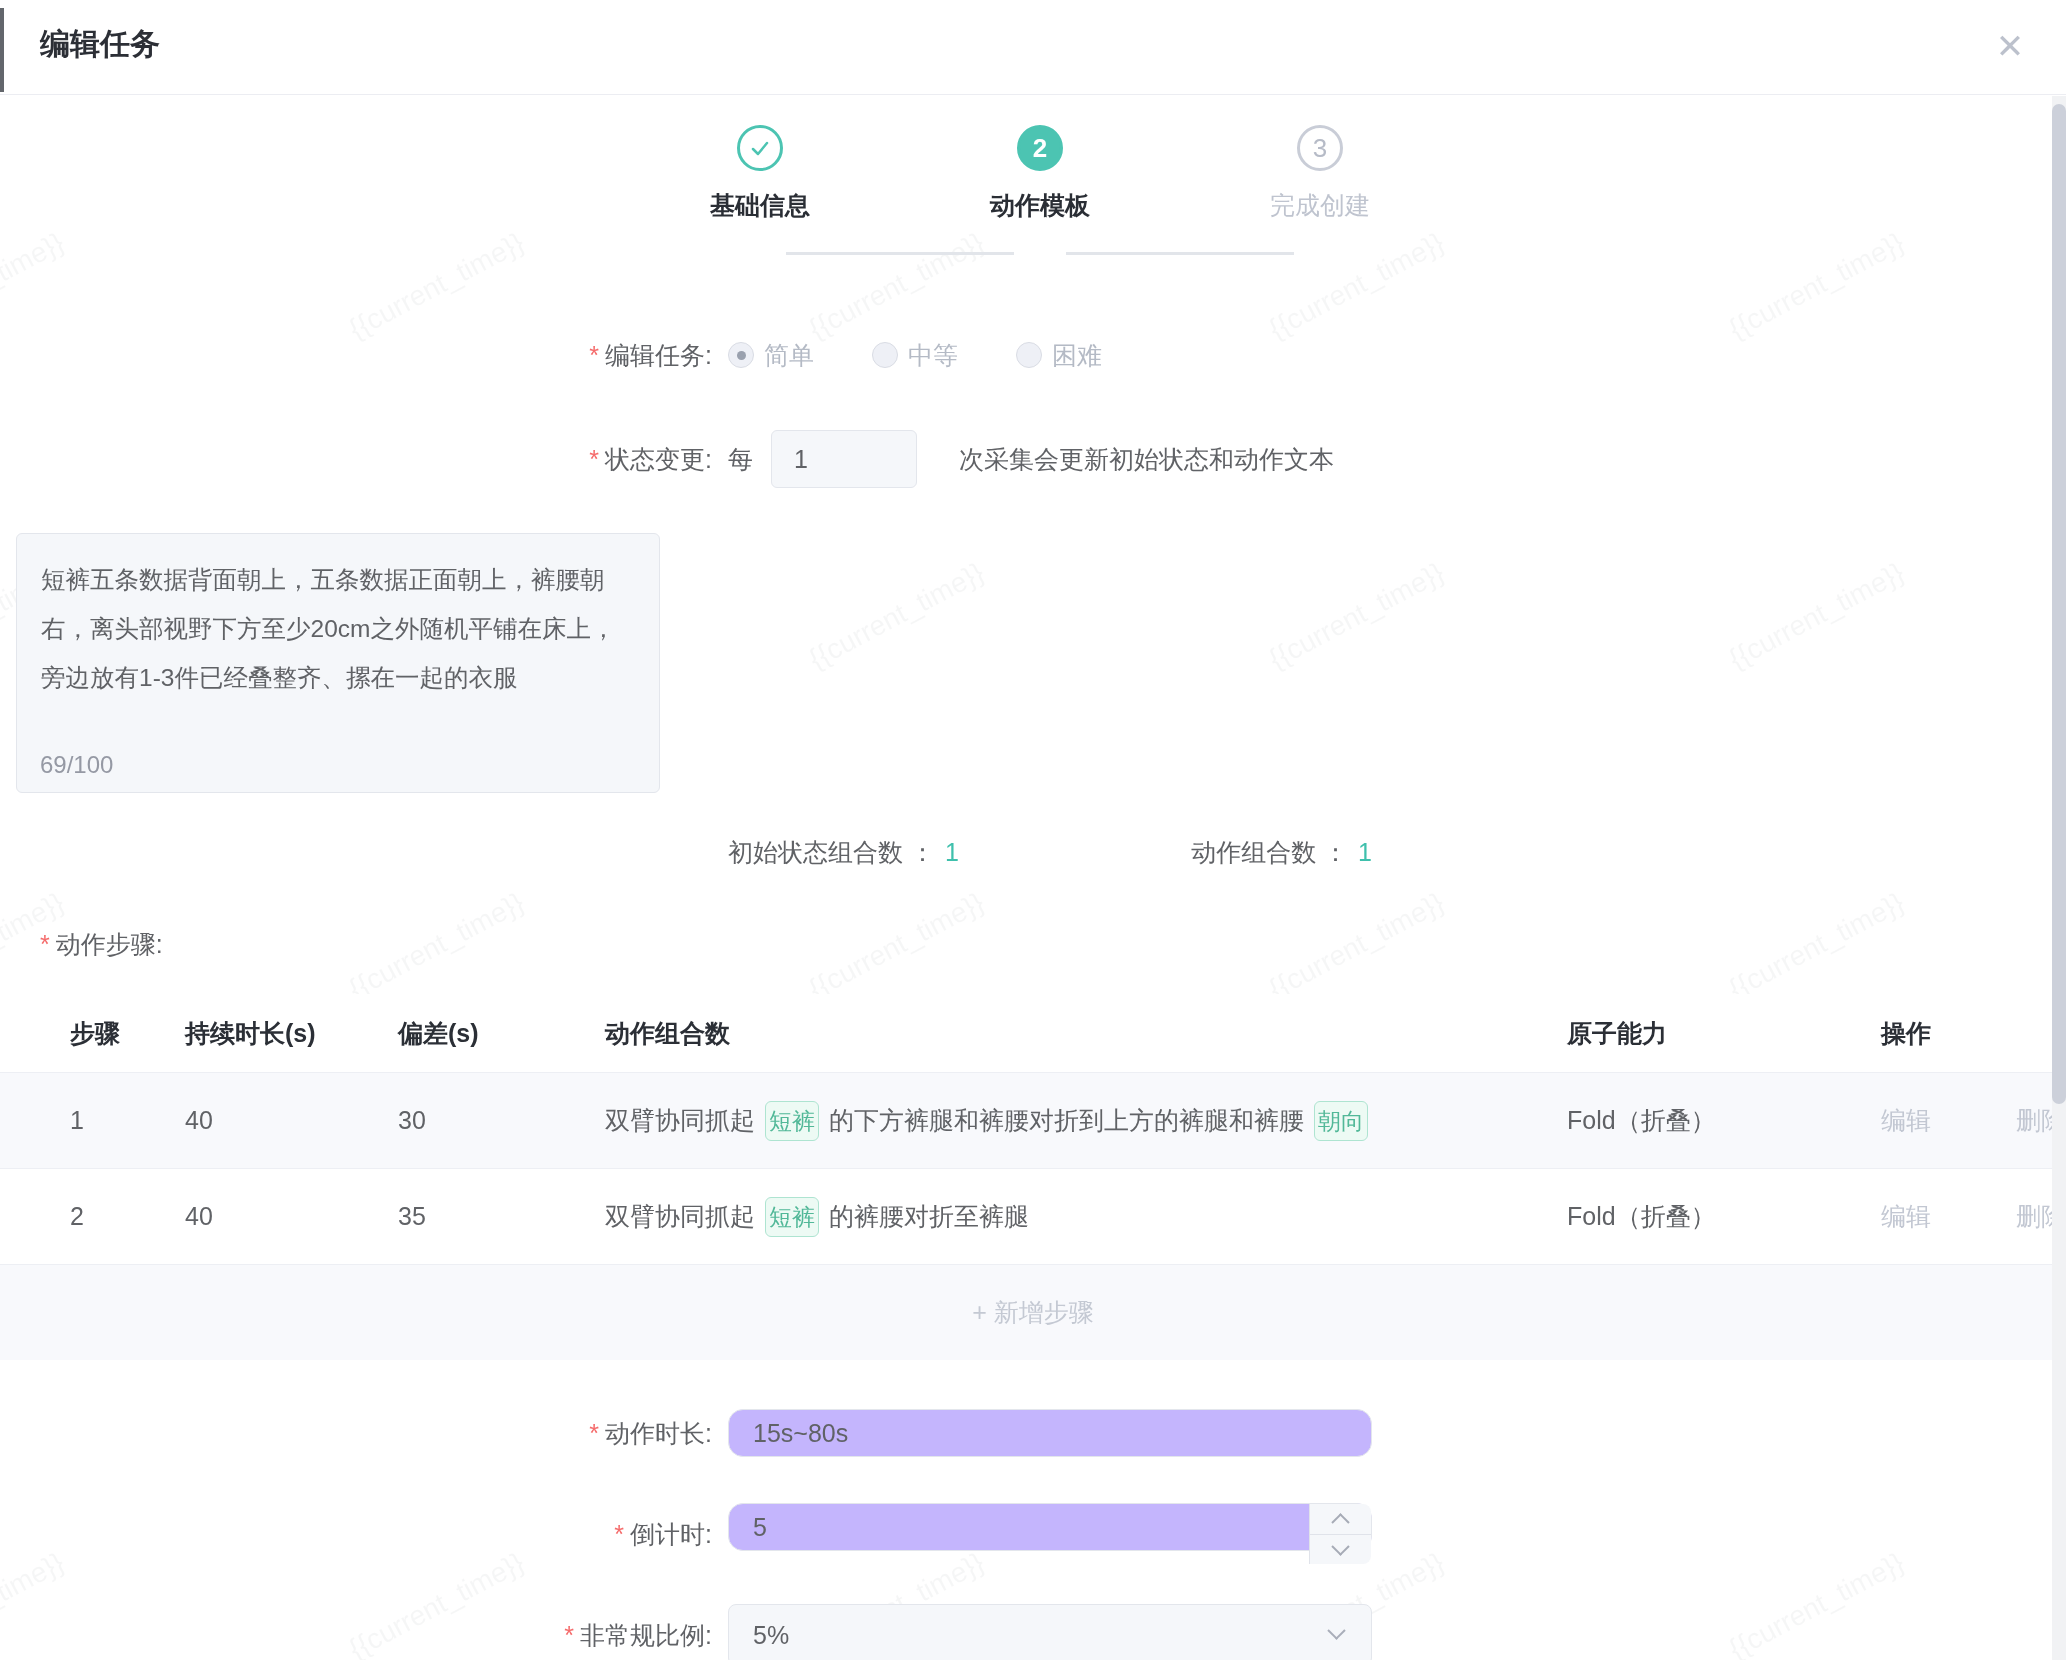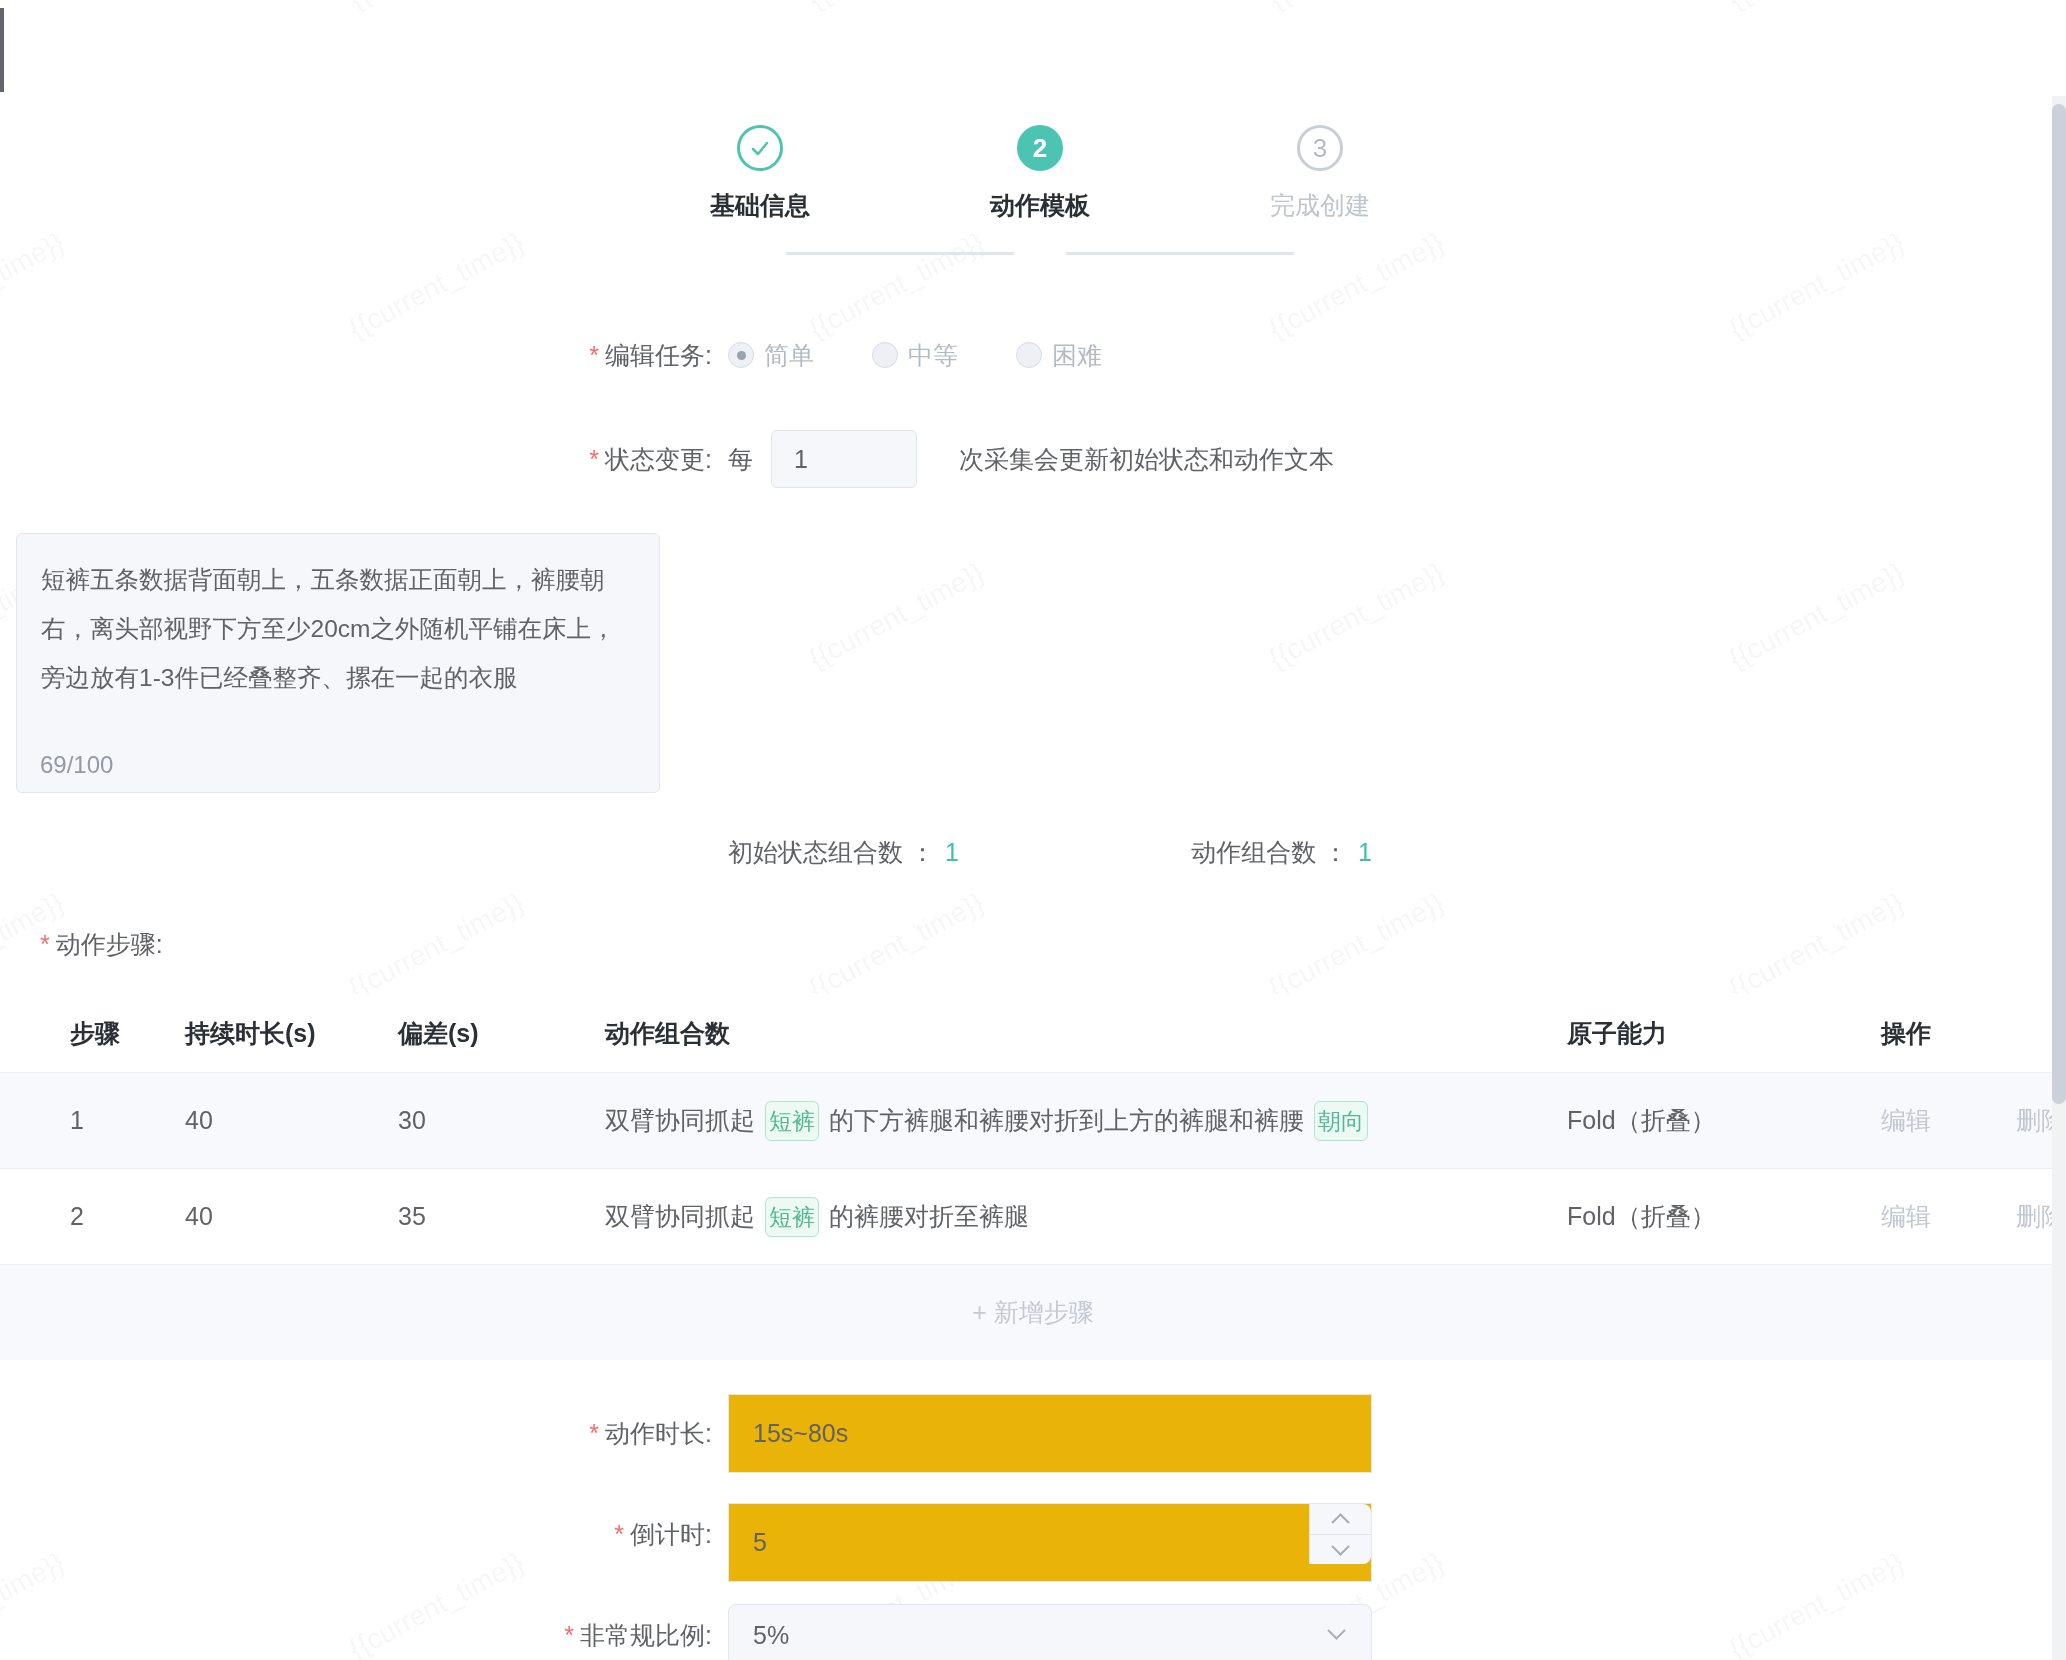--- a/index.html
+++ b/index.html
@@ -82,22 +82,22 @@
   .t-body-row.even { background:#ffffff; }
   .cell-text { display:flex; align-items:center; flex-wrap:nowrap; white-space:nowrap; }
   .tag { display:inline-block; border:1px solid #aee4d1; background:#edfaf4; color:#52b898;
          border-radius:6px; padding:4px 3px; margin:0 10px; font-size:23px; line-height:30px; }
   .cell-actions { display:flex; gap:30px; color:#c2c7d2;justify-content:space-between; }
   .cell-actions span { cursor:pointer; }
   .add-row { height:96px; border-top:1px solid #edeff4; background:#f8f9fc; display:flex;
              align-items:center; justify-content:center; font-size:25px; color:#c4c9d3; cursor:pointer; }
 
   
-  .big-input { width:644px; height:79px; border:1px solid #e3e6ec; border-radius:0;
-               background:#eab308; font-size:25px; color:#606266; padding-left:24px;
+  .big-input { width:644px; height:48px; border:1px solid #e3e6ec; border-radius:15px;
+               background:#c4b5fd; font-size:25px; color:#606266; padding-left:24px;
                font-family:inherit; outline:none; }
   .num-wrap { position:relative; width:644px; height:62px; }
   .num-wrap .big-input { position:absolute; inset:0; padding-right:70px; }
   .spin { position:absolute; right:1px; top:1px; width:62px; height:60px; }
   .spin-btn { position:absolute; left:0; width:62px; height:30px; border-left:1px solid #e0e3ea;
               background:#f5f7fa; display:flex; align-items:center; justify-content:center; cursor:pointer; }
   .spin-up { top:0; border-top-right-radius:8px; }
   .spin-dn { top:30px; border-top:1px solid #e0e3ea; border-bottom-right-radius:8px; }
   .chev { width:13px; height:13px; border-left:2px solid #a6abb6; border-top:2px solid #a6abb6; }
   .chev.up { transform:rotate(45deg) translate(2px,2px); }
@@ -144,20 +144,26 @@
       <span style="left: 1720px; top: 1260px;">{{current_time}}</span>
       <span style="left: -120px; top: 1590px;">{{current_time}}</span>
       <span style="left: 340px; top: 1590px;">{{current_time}}</span>
       <span style="left: 800px; top: 1590px;">{{current_time}}</span>
       <span style="left: 1260px; top: 1590px;">{{current_time}}</span>
       <span style="left: 1720px; top: 1590px;">{{current_time}}</span>
     </div>
 
   <div class="edge-bar"></div>
 
+  <div class="hdr">
+    <div class="hdr-title">编辑任务</div>
+    <div class="close-btn">
+      <span>✕</span>
+    </div>
+  </div>
 
   <div class="stepper z">
     <div class="step-line" style="left:786px;width:228px;"></div>
     <div class="step-line" style="left:1066px;width:228px;"></div>
 
     <div class="step-item" style="left:640px;top:21px;">
       <div class="step-circle done">
         <svg width="24" height="24" viewBox="0 0 24 24">
           <polyline points="5,13 10,18 19,7" fill="none" stroke="#4cc4b2" stroke-width="2.5" stroke-linecap="round" stroke-linejoin="round"></polyline>
         </svg>

